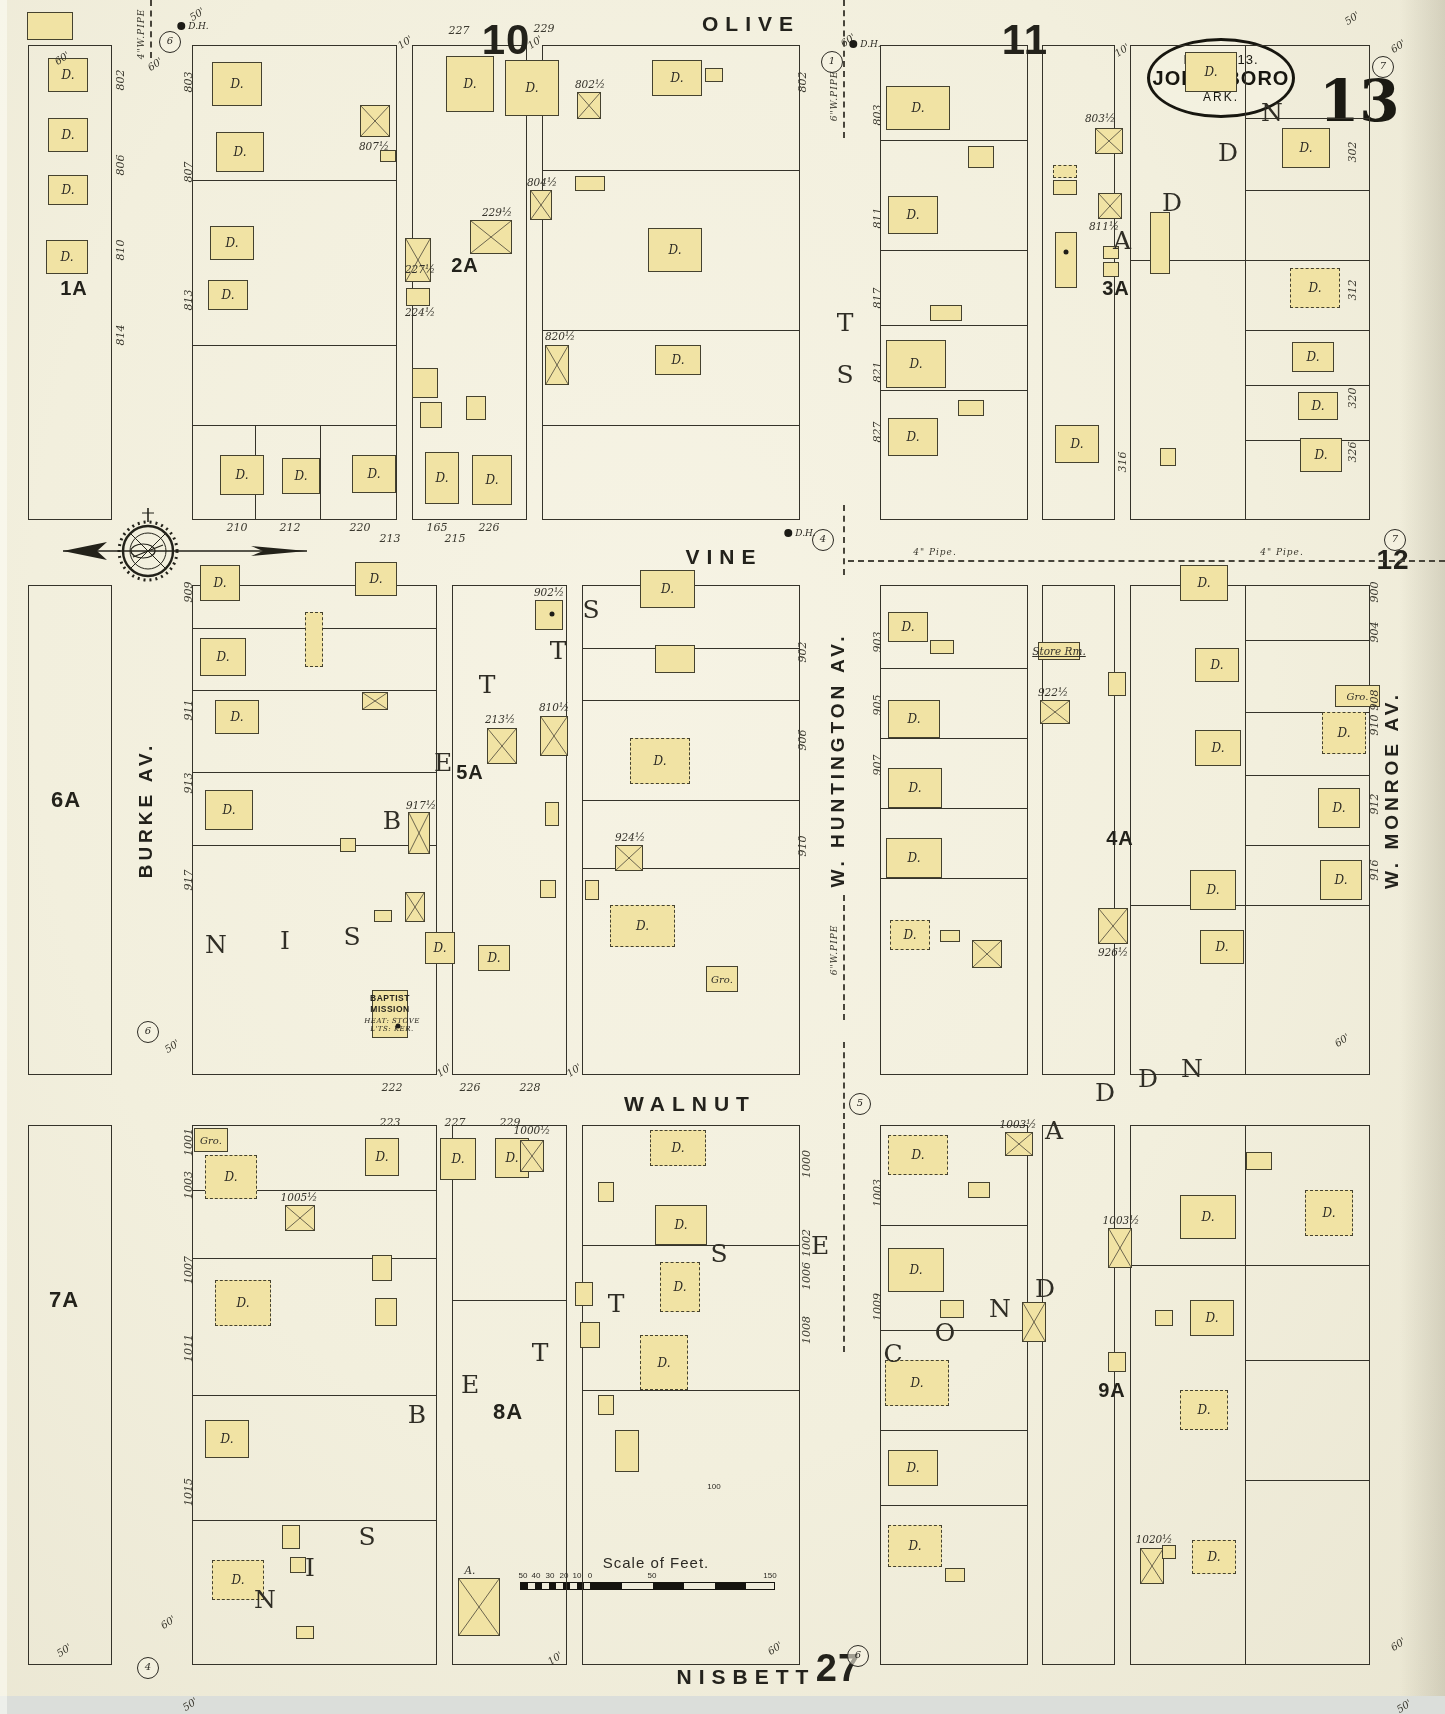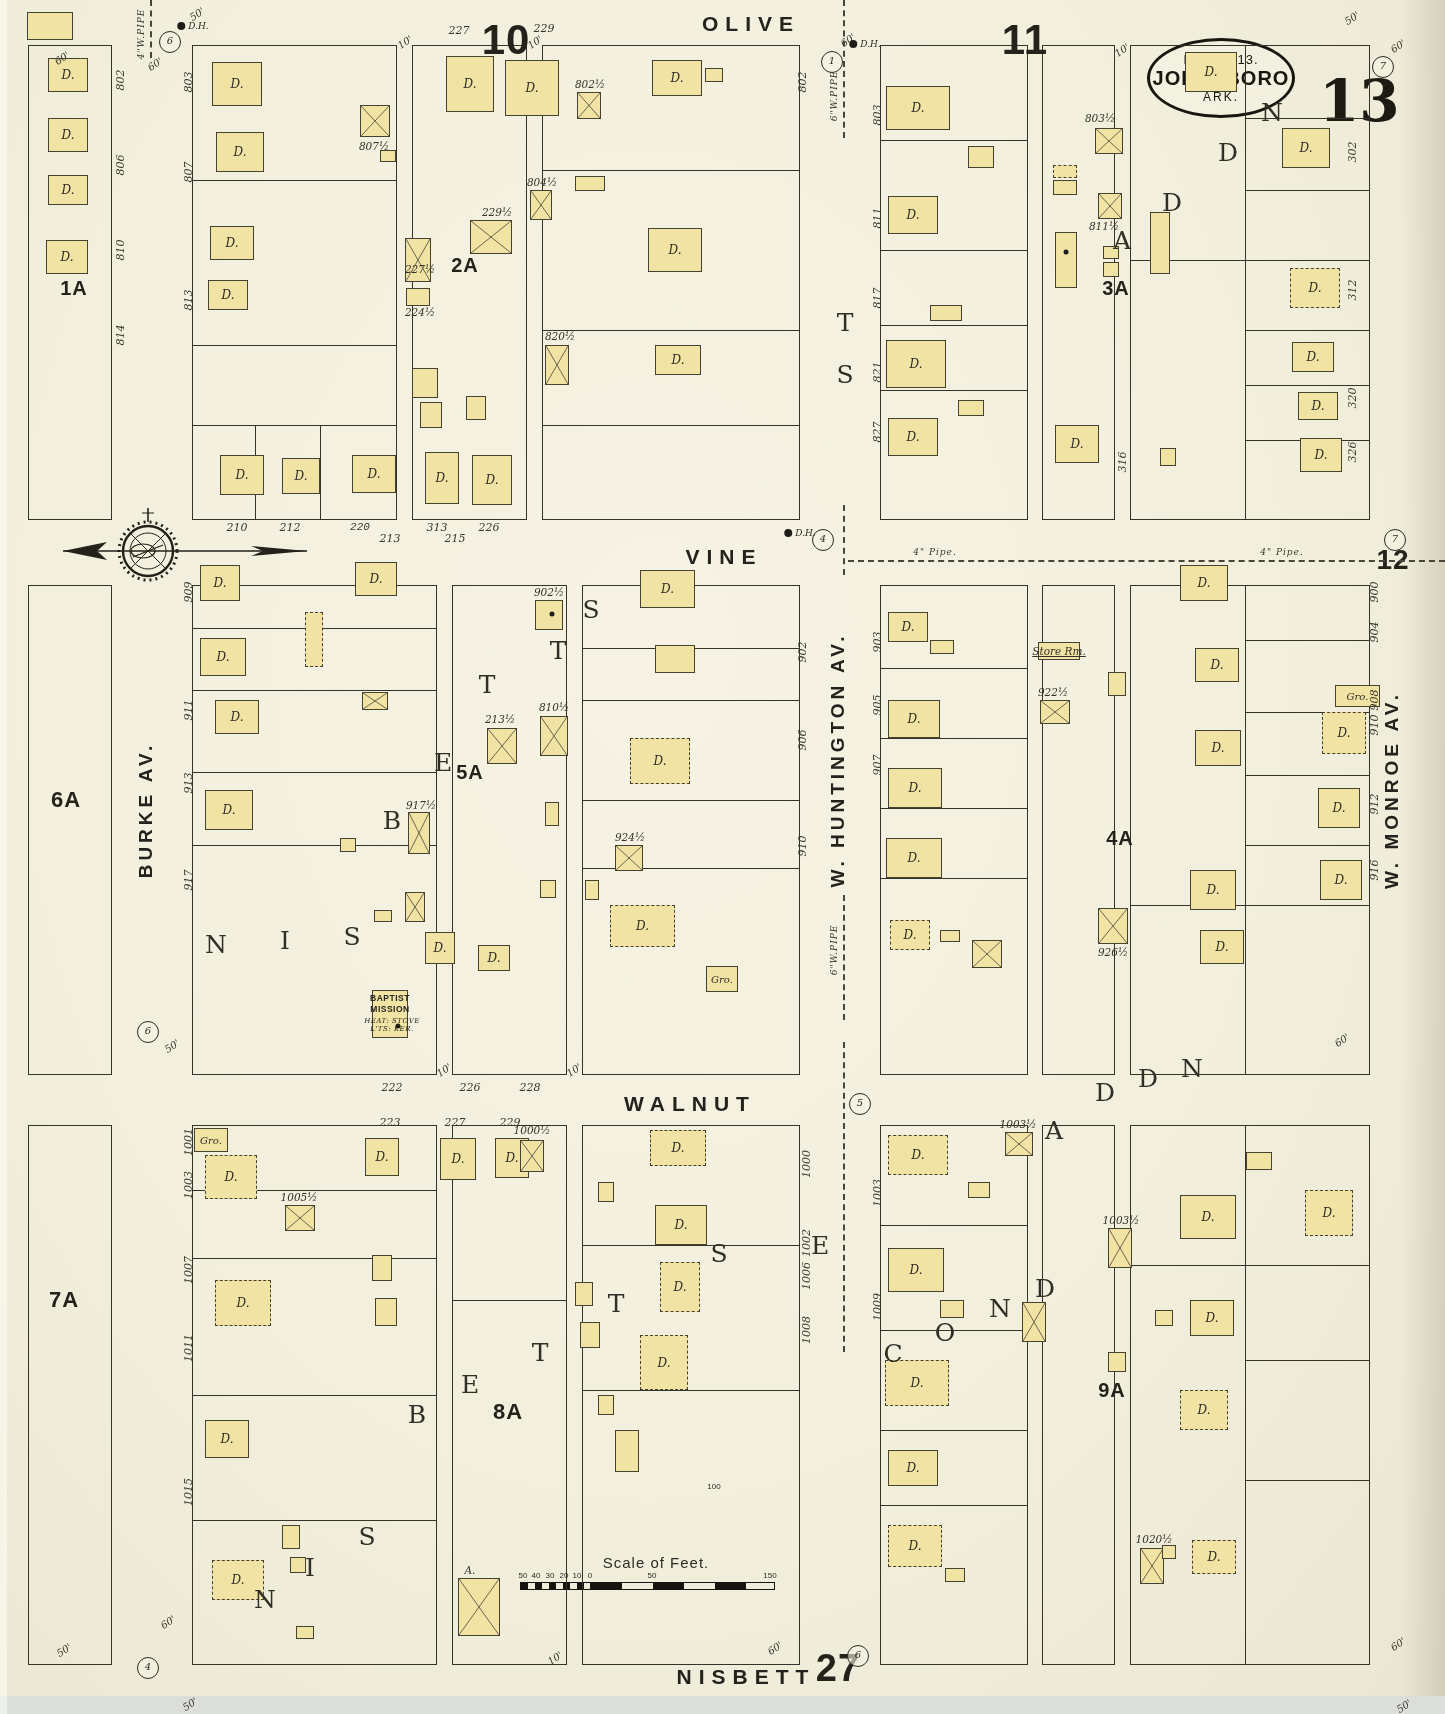--- a/index.html
+++ b/index.html
@@ -610,22 +610,22 @@
       <div class="hn v" style="left: 1374px; top: 870px;">916</div>
       <div class="hn v" style="left: 1352px; top: 152px;">302</div>
       <div class="hn v" style="left: 1352px; top: 290px;">312</div>
       <div class="hn v" style="left: 1352px; top: 398px;">320</div>
       <div class="hn v" style="left: 1352px; top: 452px;">326</div>
       <div class="hn v" style="left: 1122px; top: 462px;">316</div>
       <div class="hn" style="left: 459px; top: 30px;">227</div>
       <div class="hn" style="left: 544px; top: 28px;">229</div>
       <div class="hn" style="left: 237px; top: 527px;">210</div>
       <div class="hn" style="left: 290px; top: 527px;">212</div>
-      <div class="hn" style="left: 360px; top: 527px; font-family: Liberation Mono, monospace;">220</div>
-      <div class="hn" style="left: 437px; top: 527px;">313</div>
+      <div class="hn" style="left: 360px; top: 527px;">220</div>
+      <div class="hn" style="left: 437px; top: 527px;">165</div>
       <div class="hn" style="left: 489px; top: 527px;">226</div>
       <div class="hn" style="left: 390px; top: 538px;">213</div>
       <div class="hn" style="left: 455px; top: 538px;">215</div>
       <div class="hn" style="left: 392px; top: 1087px;">222</div>
       <div class="hn" style="left: 470px; top: 1087px;">226</div>
       <div class="hn" style="left: 530px; top: 1087px;">228</div>
       <div class="hn" style="left: 390px; top: 1122px;">223</div>
       <div class="hn" style="left: 455px; top: 1122px;">227</div>
       <div class="hn" style="left: 510px; top: 1122px;">229</div>
       <div class="sl" style="left: 374px; top: 146px;">807½</div>

